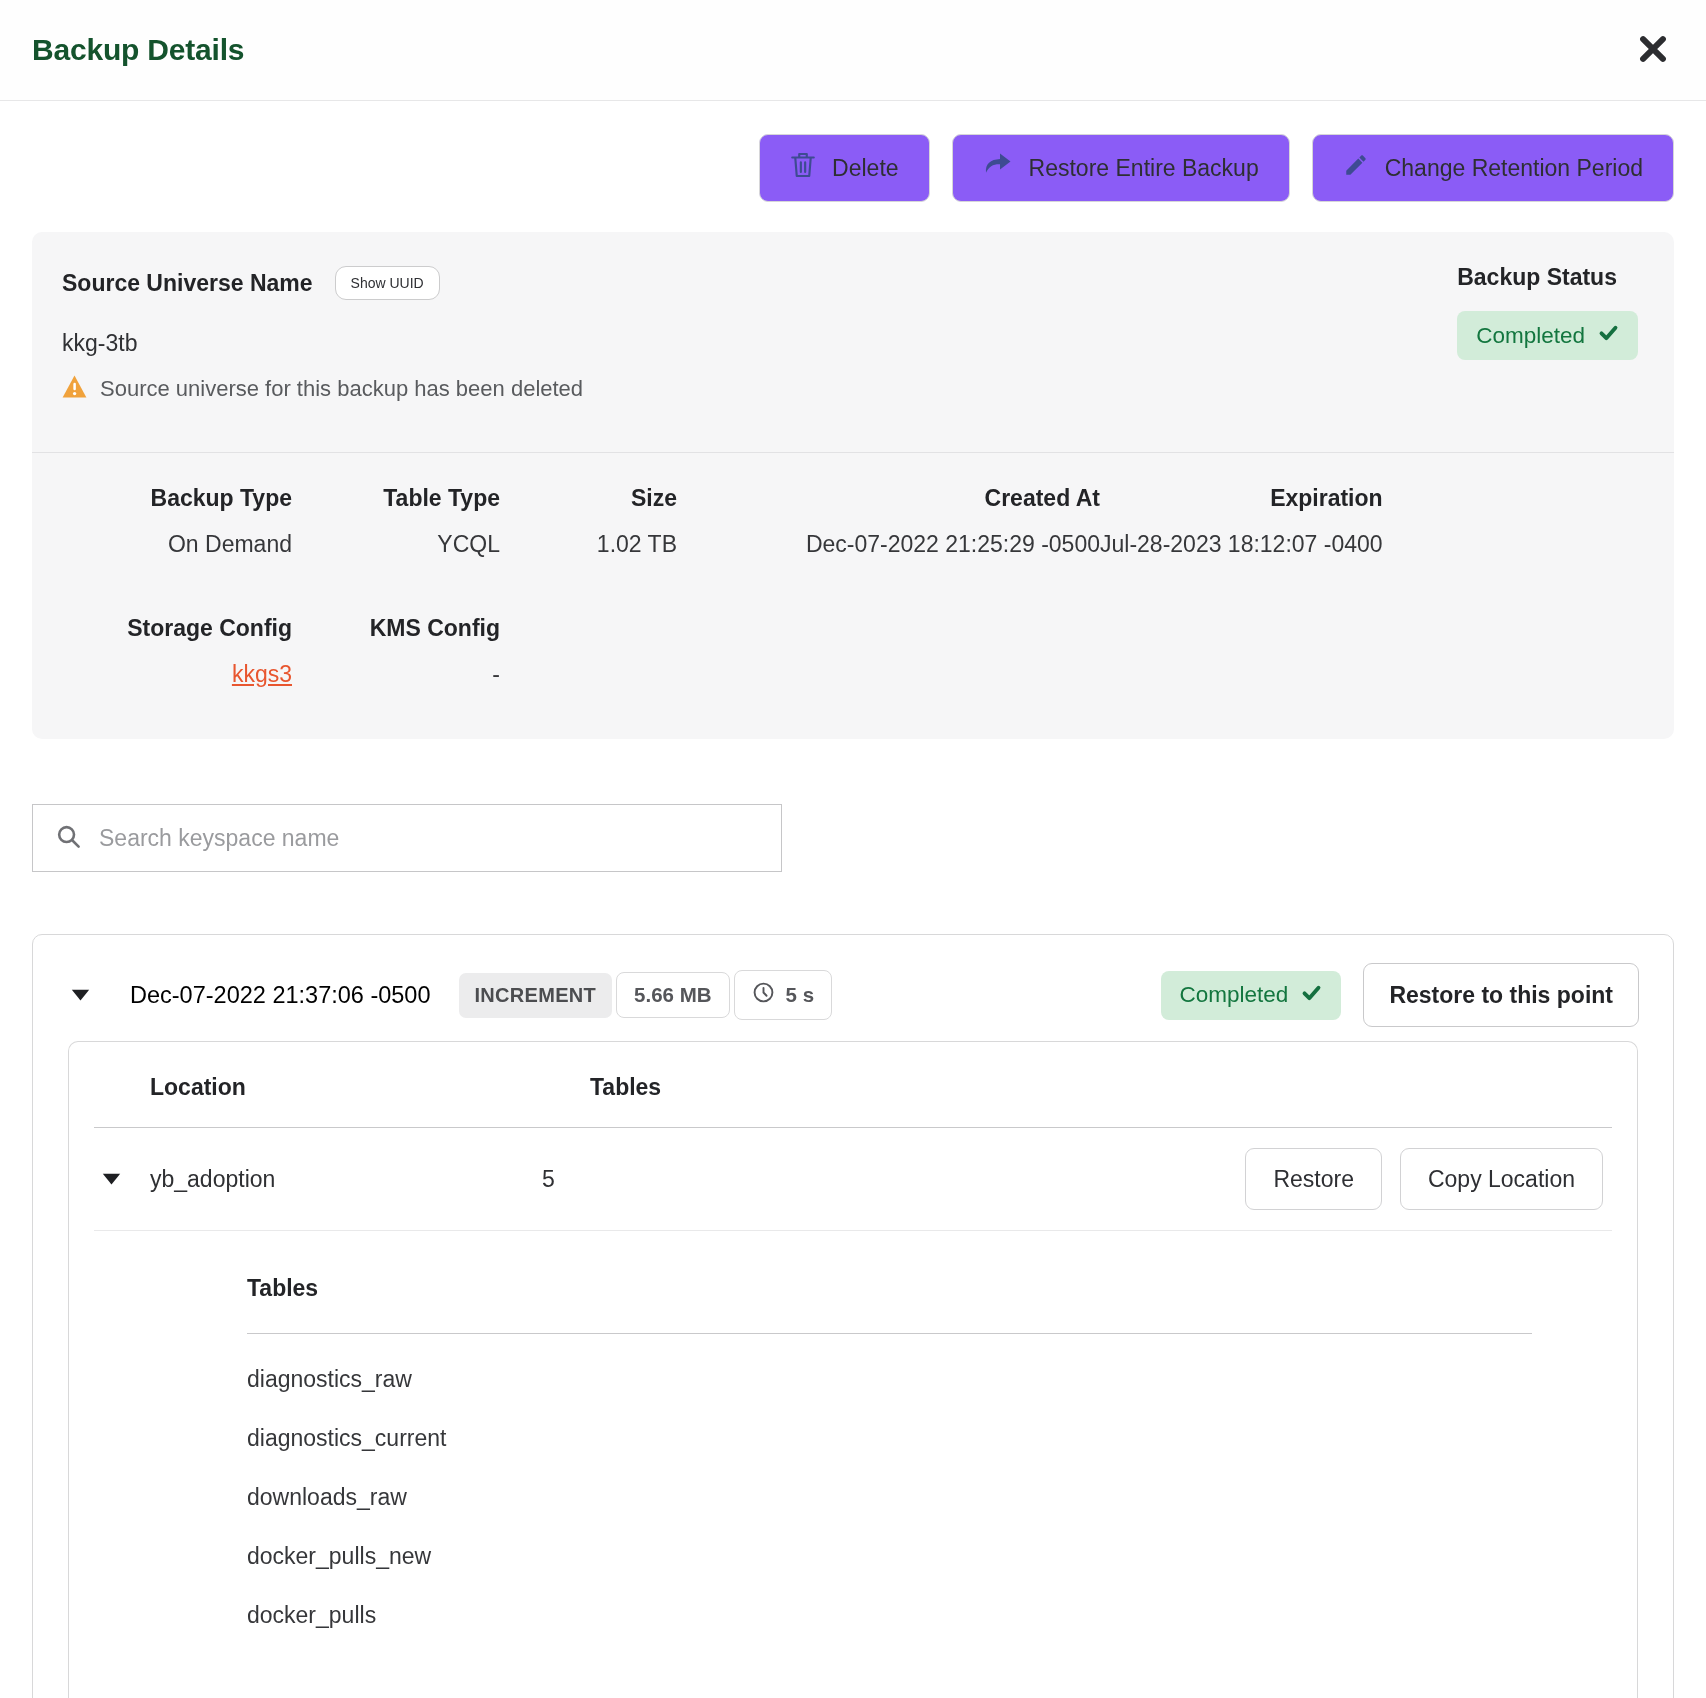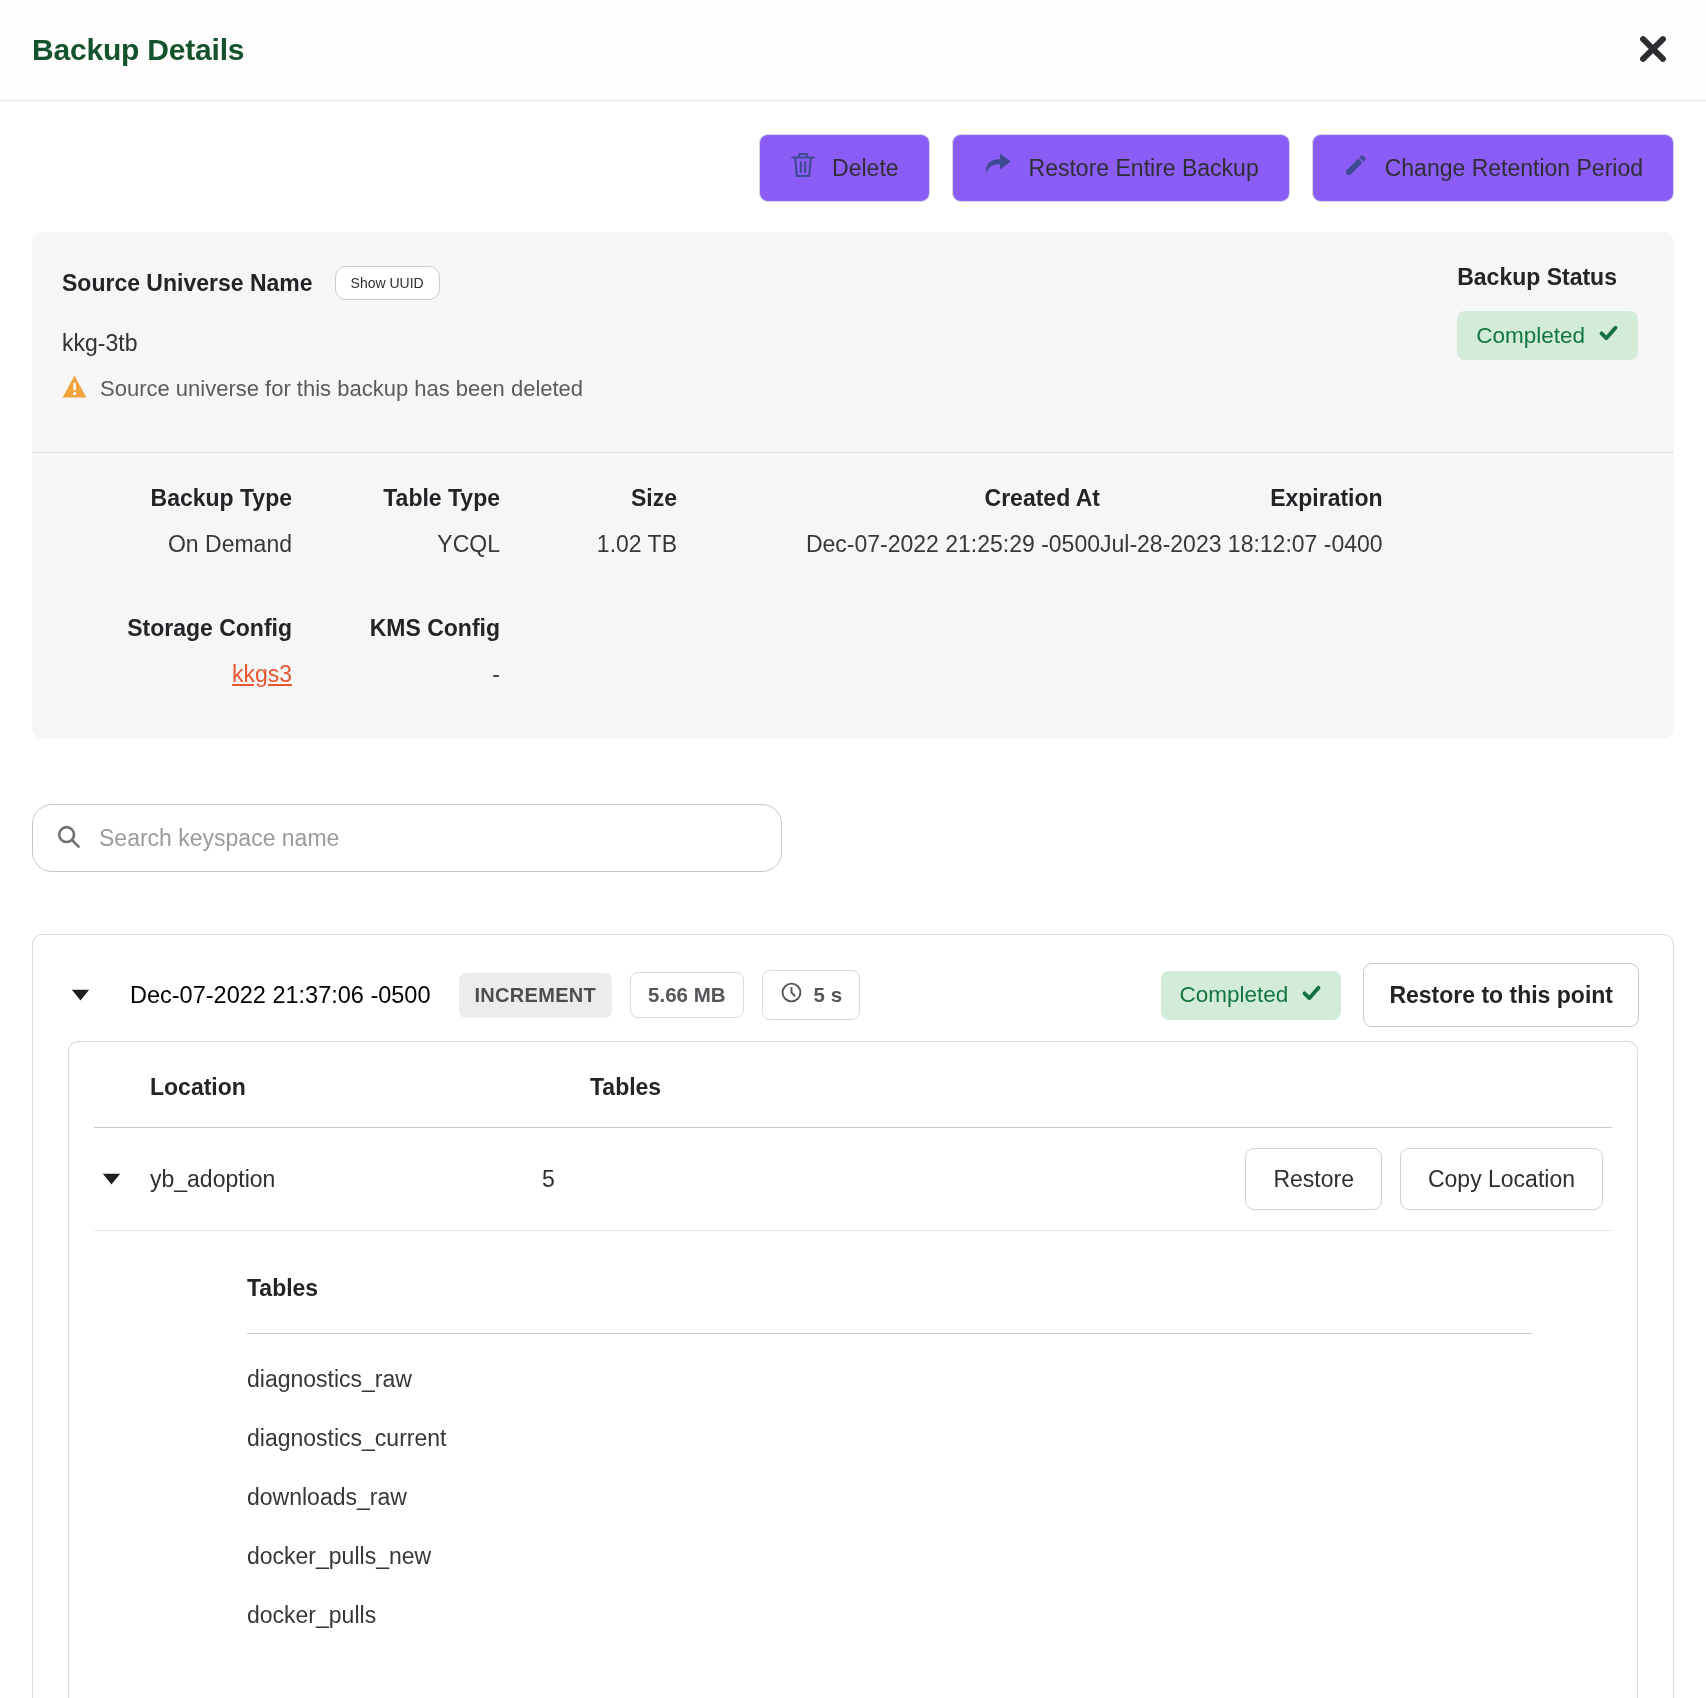--- a/index.html
+++ b/index.html
@@ -37,33 +37,33 @@
   .panel-bottom { padding:32px 30px 50px;text-align:right; }
   .fields-row { display:flex; }
   .f-col { display:flex; flex-direction:column; gap:18px; }
   .f-col .f-label { font-size:23px; font-weight:700; color:#232427; height:28px; }
   .f-col .f-value { font-size:23px; color:#36373a; height:28px; }
   .w1{width:230px}.w2{width:208px}.w3{width:177px}.w4{width:423px}
   .row2 { margin-top:56px; }
   .link-orange { color:#e8562f; text-decoration:underline; cursor:pointer; }
 
   
-  .search-wrap { margin-top:65px; width:750px; height:68px; border:1.5px solid #c6c6c8; border-radius:20px;
+  .search-wrap { margin-top:65px; width:750px; height:68px; border:1.5px solid #c6c6c8; border-radius:0;
                  display:flex; align-items:center; padding:0 22px; gap:17px; background:#fff; }
   .search-input { border:none; outline:none; flex:1; font-size:23px; color:#303134; font-family:inherit; background:transparent; }
   .search-input::placeholder { color:#9a9b9e; }
 
   
   .card { margin-top:62px; border:1px solid #d8d8d9; border-radius:10px; height:900px; background:#fff; }
   .card-head { display:flex; align-items:center; padding:28px 34px 0 38px; height:92px; }
   .caret { display:flex; cursor:pointer; }
   .ts { margin-left:40px; font-size:23.5px; color:#000000; }
   .badge-gray { margin-left:28px; background:#ececed; color:#4c4d50; font-weight:700; font-size:20px;
                 letter-spacing:0.3px; padding:11px 16px; border-radius:7px; }
-  .badge-outline { margin-left:18px; background:#fff; border:1px solid #d9d9da; border-radius:8px;
+  .badge-outline { margin-left:4px; background:#fff; border:1px solid #d9d9da; border-radius:8px;
                    padding:10px 17px; font-weight:700; font-size:20.5px; color:#55565a;
                    display:inline-flex; align-items:center; gap:11px; }
   .head-right { margin-left:auto; display:flex; align-items:center; gap:22px; }
   .btn-restore-point { background:#fff; border:1px solid #c9c9cb; border-radius:9px; height:64px; padding:0 25px;
                        font-size:23px; font-weight:600; color:#232427; cursor:pointer; font-family:inherit; }
 
   
   .inner-card { margin:14px 35px 0; border:1px solid #d8d8d9; border-bottom:none; border-radius:10px 10px 0 0;
                 height:700px; background:#fff; }
   .tbl-head { display:flex; padding:32px 25px 0 81px; }

